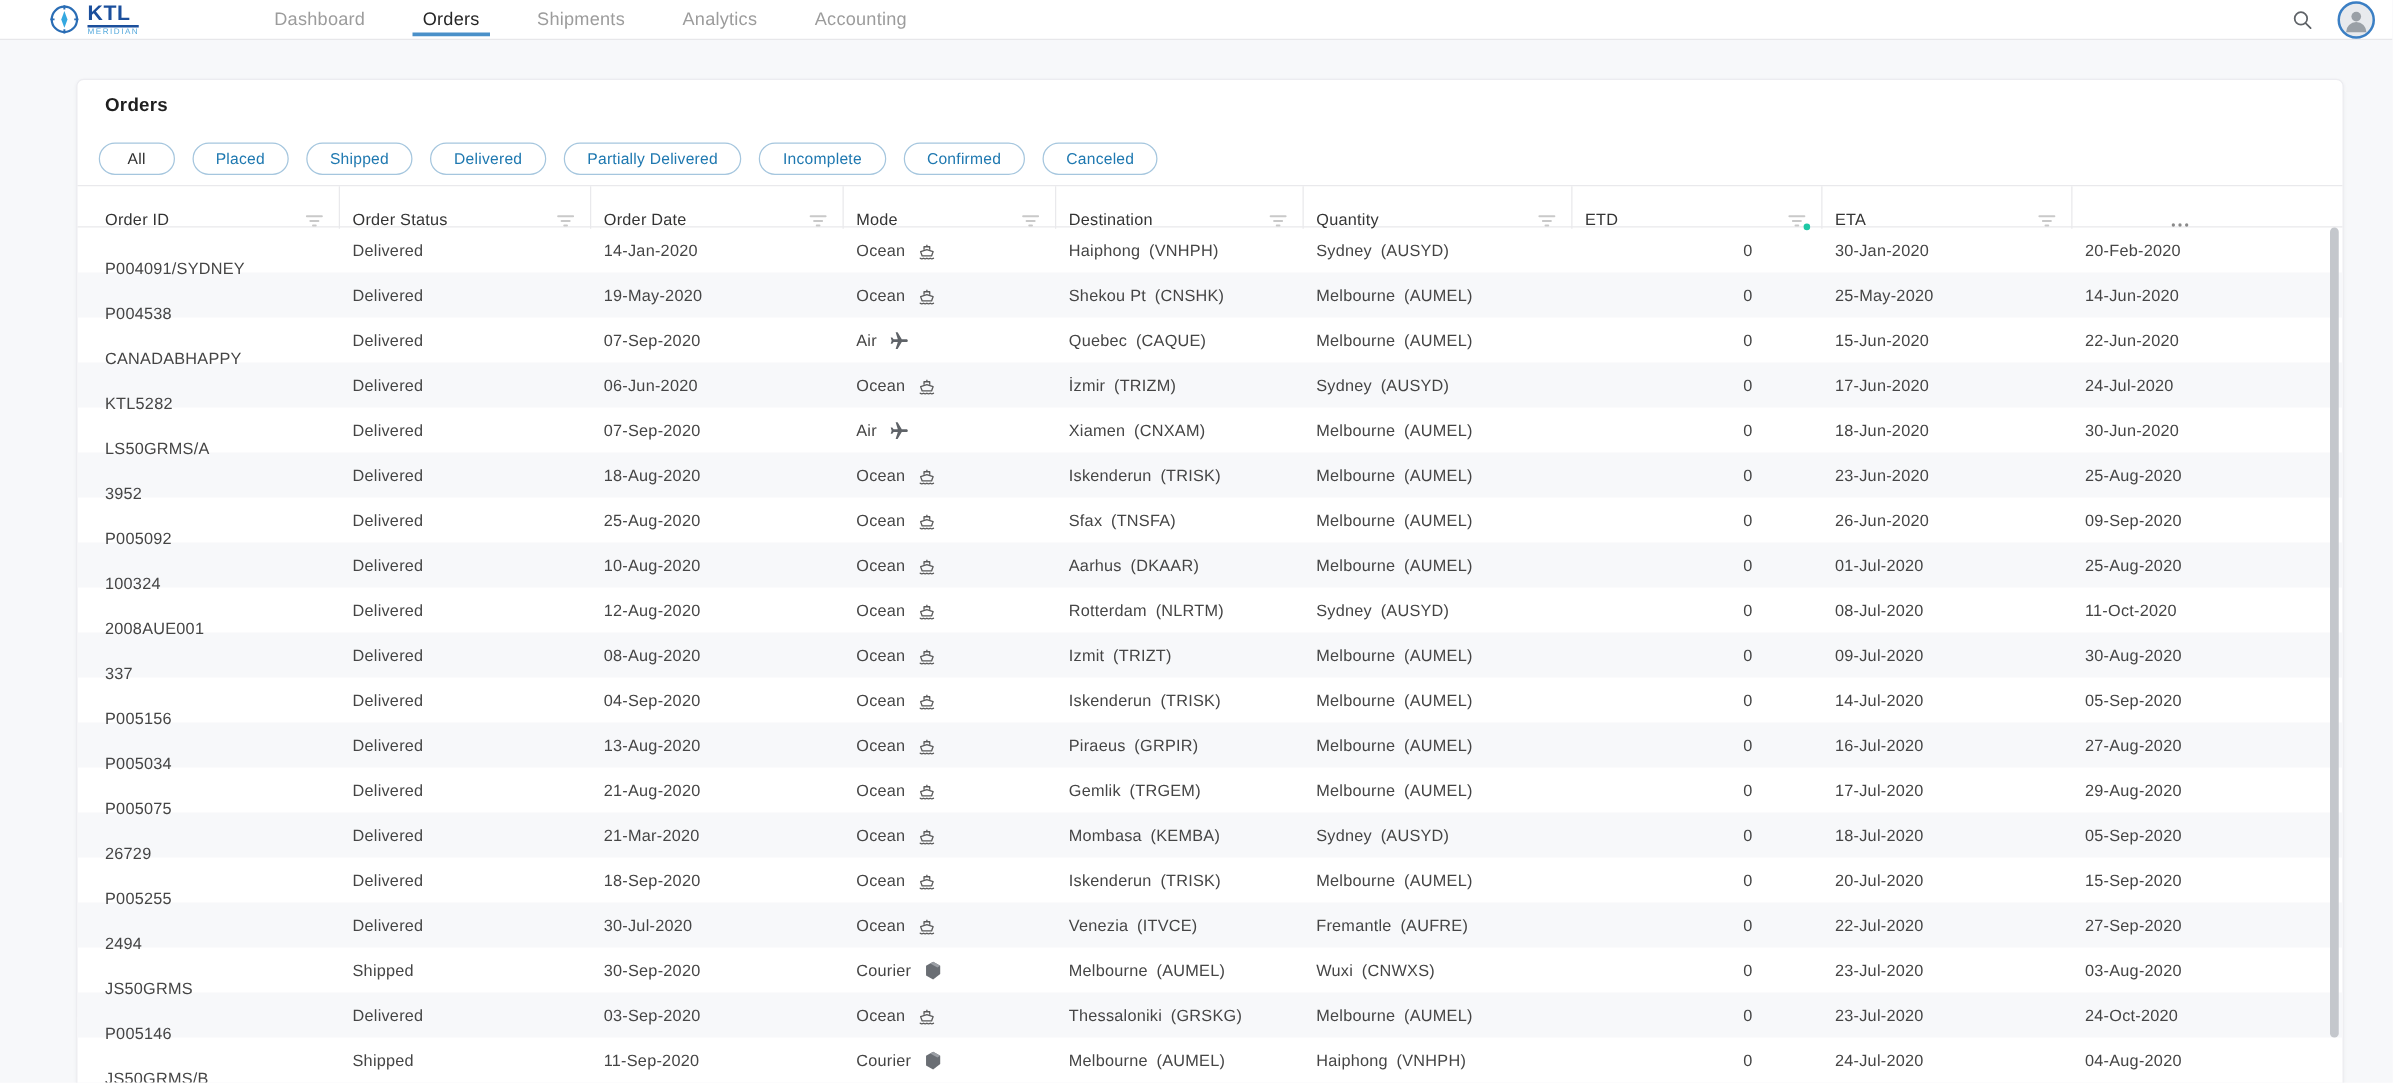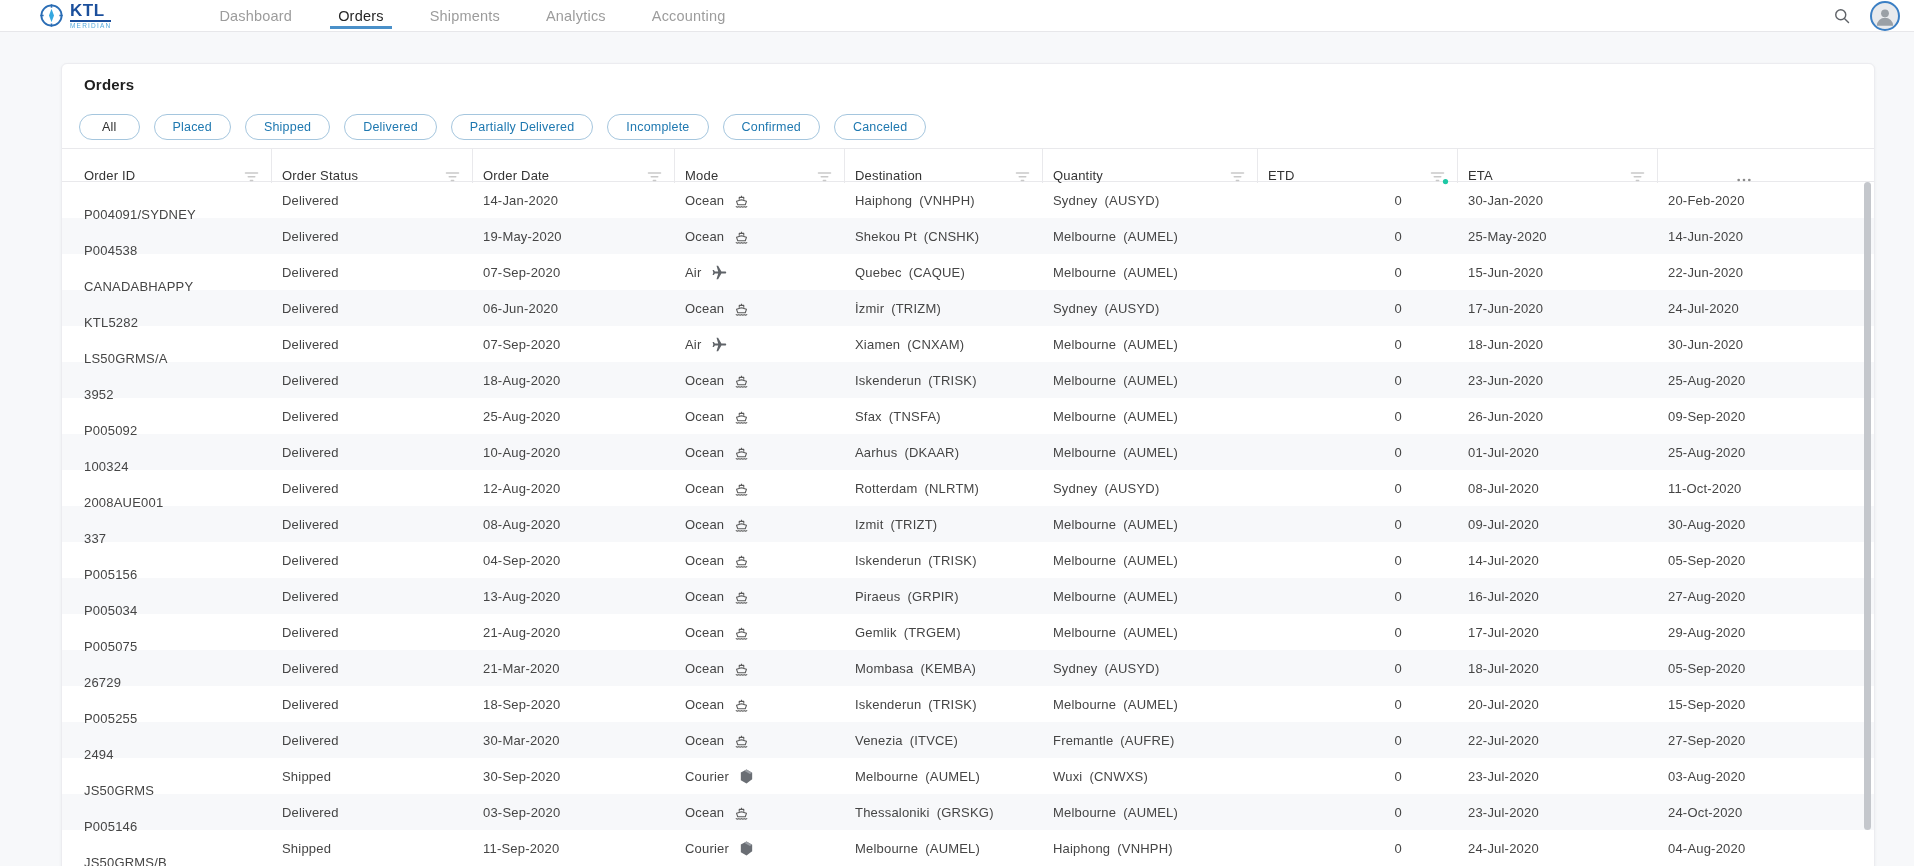--- a/index.html
+++ b/index.html
@@ -593,21 +593,21 @@
               <span class="code">(AUMEL)</span>
             </div>
             <div class="td qty">0</div>
             <div class="td">20-Jul-2020</div>
             <div class="td">15-Sep-2020</div>
             <div class="td"></div>
           </div>
           <div class="trow grid-row alt">
             <div class="td">2494</div>
             <div class="td">Delivered</div>
-            <div class="td">30-Mar-2020</div>
+            <div class="td">30-Jul-2020</div>
             <div class="td">
               <span>Ocean</span>
               <span class="mode-ic">
                 <svg viewBox="0 0 24 24" width="17" height="17" fill="none" stroke="#5a5a5a" stroke-width="1.5" stroke-linejoin="round">
                   <path d="M5 13.2 12 11l7 2.2-1.7 4.8H6.7z"></path>
                   <path d="M8.8 11V7.6h6.4V11M12 7.6V5.4"></path>
                   <path d="M4.5 20.6c1.2.9 2.5.9 3.7 0 1.2.9 2.6.9 3.8 0 1.2.9 2.6.9 3.8 0 1.2.9 2.5.9 3.7 0" stroke-linecap="round"></path>
                 </svg>
               </span>
             </div>

